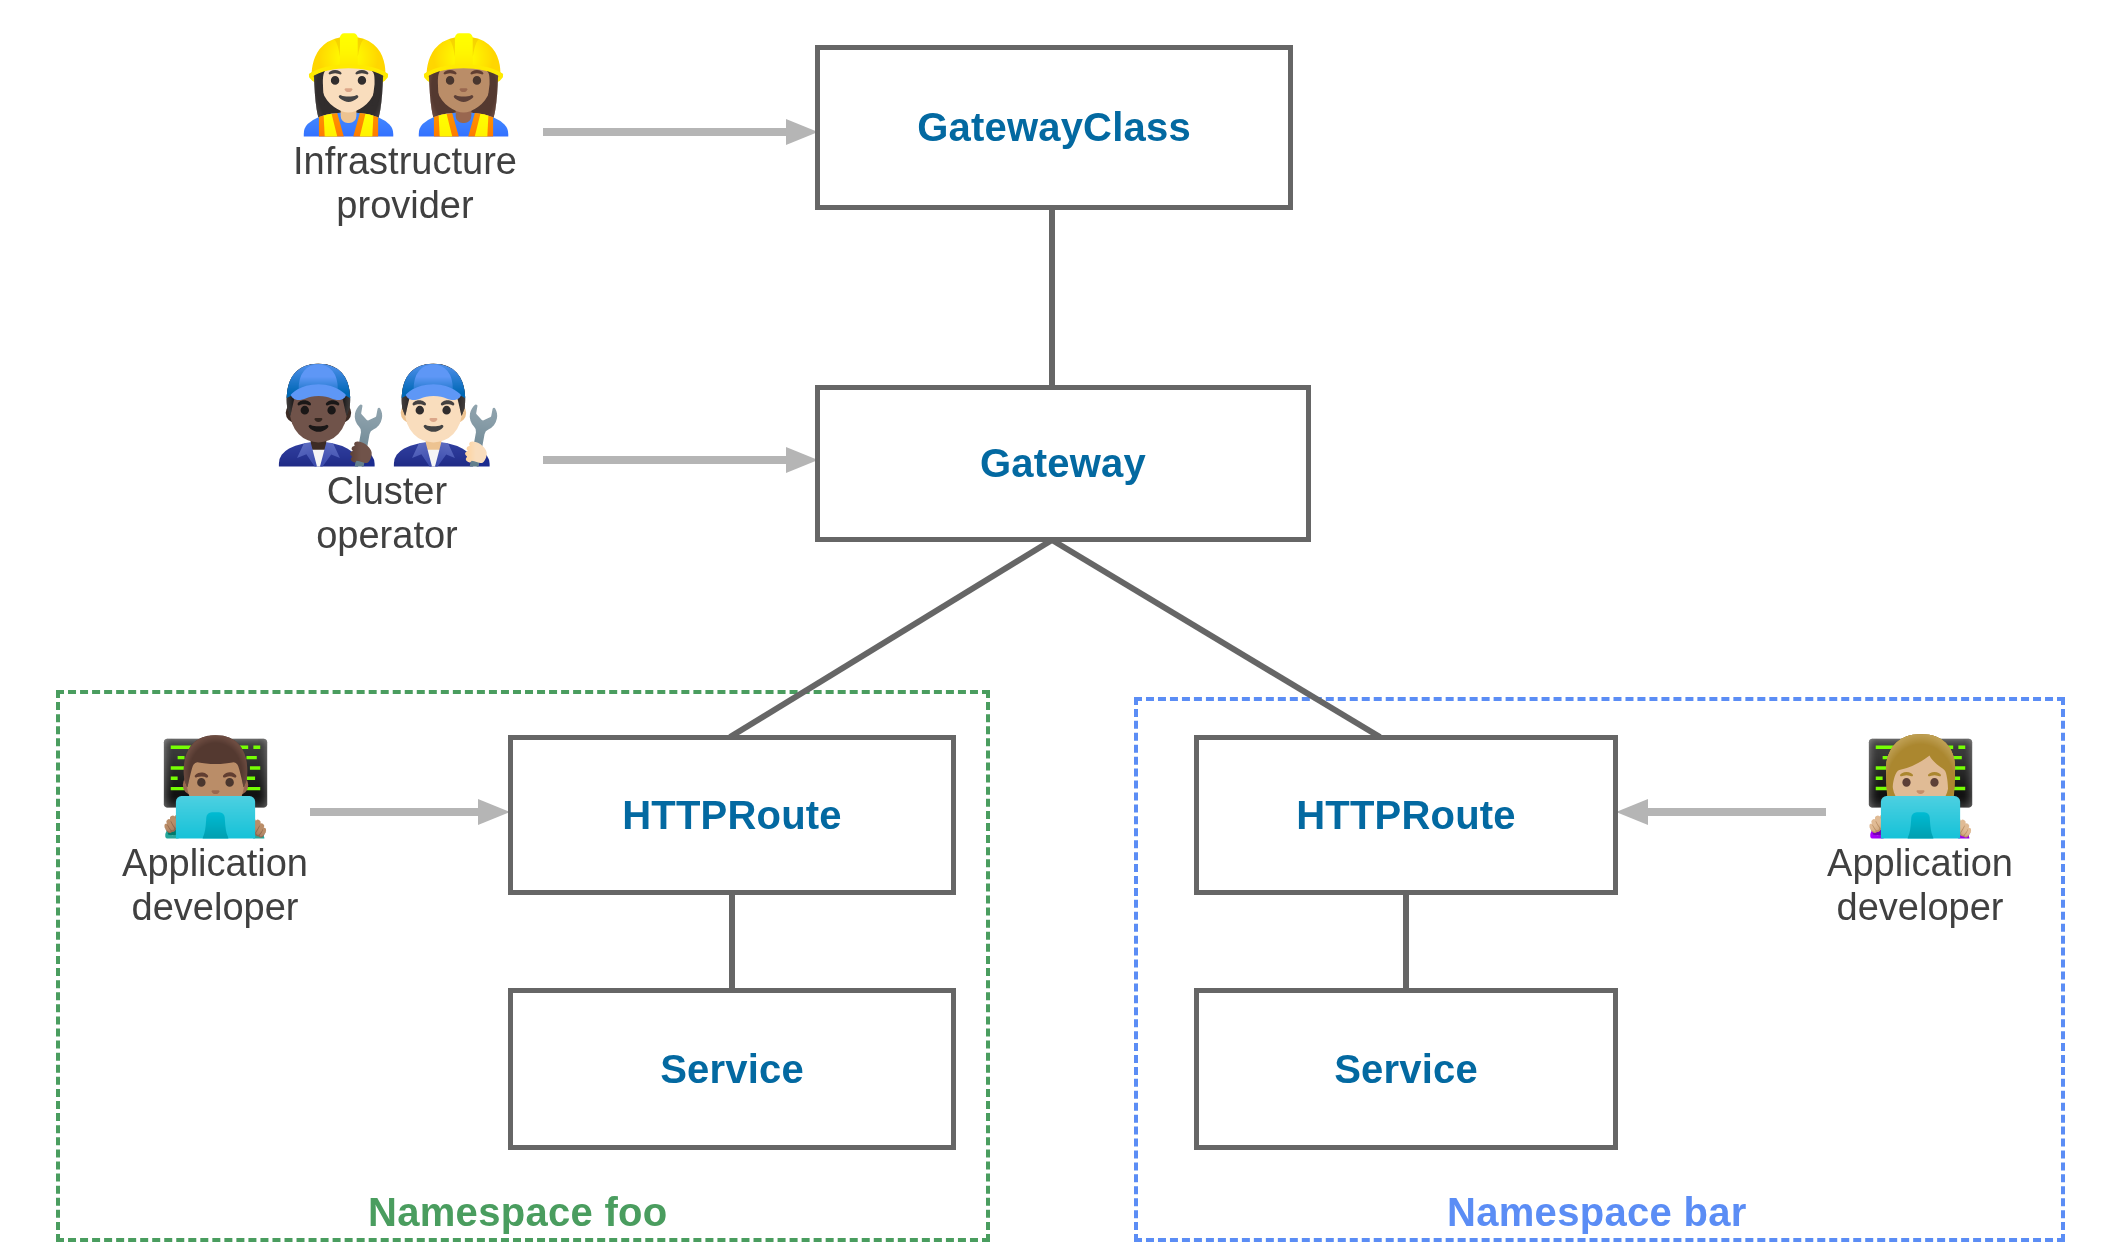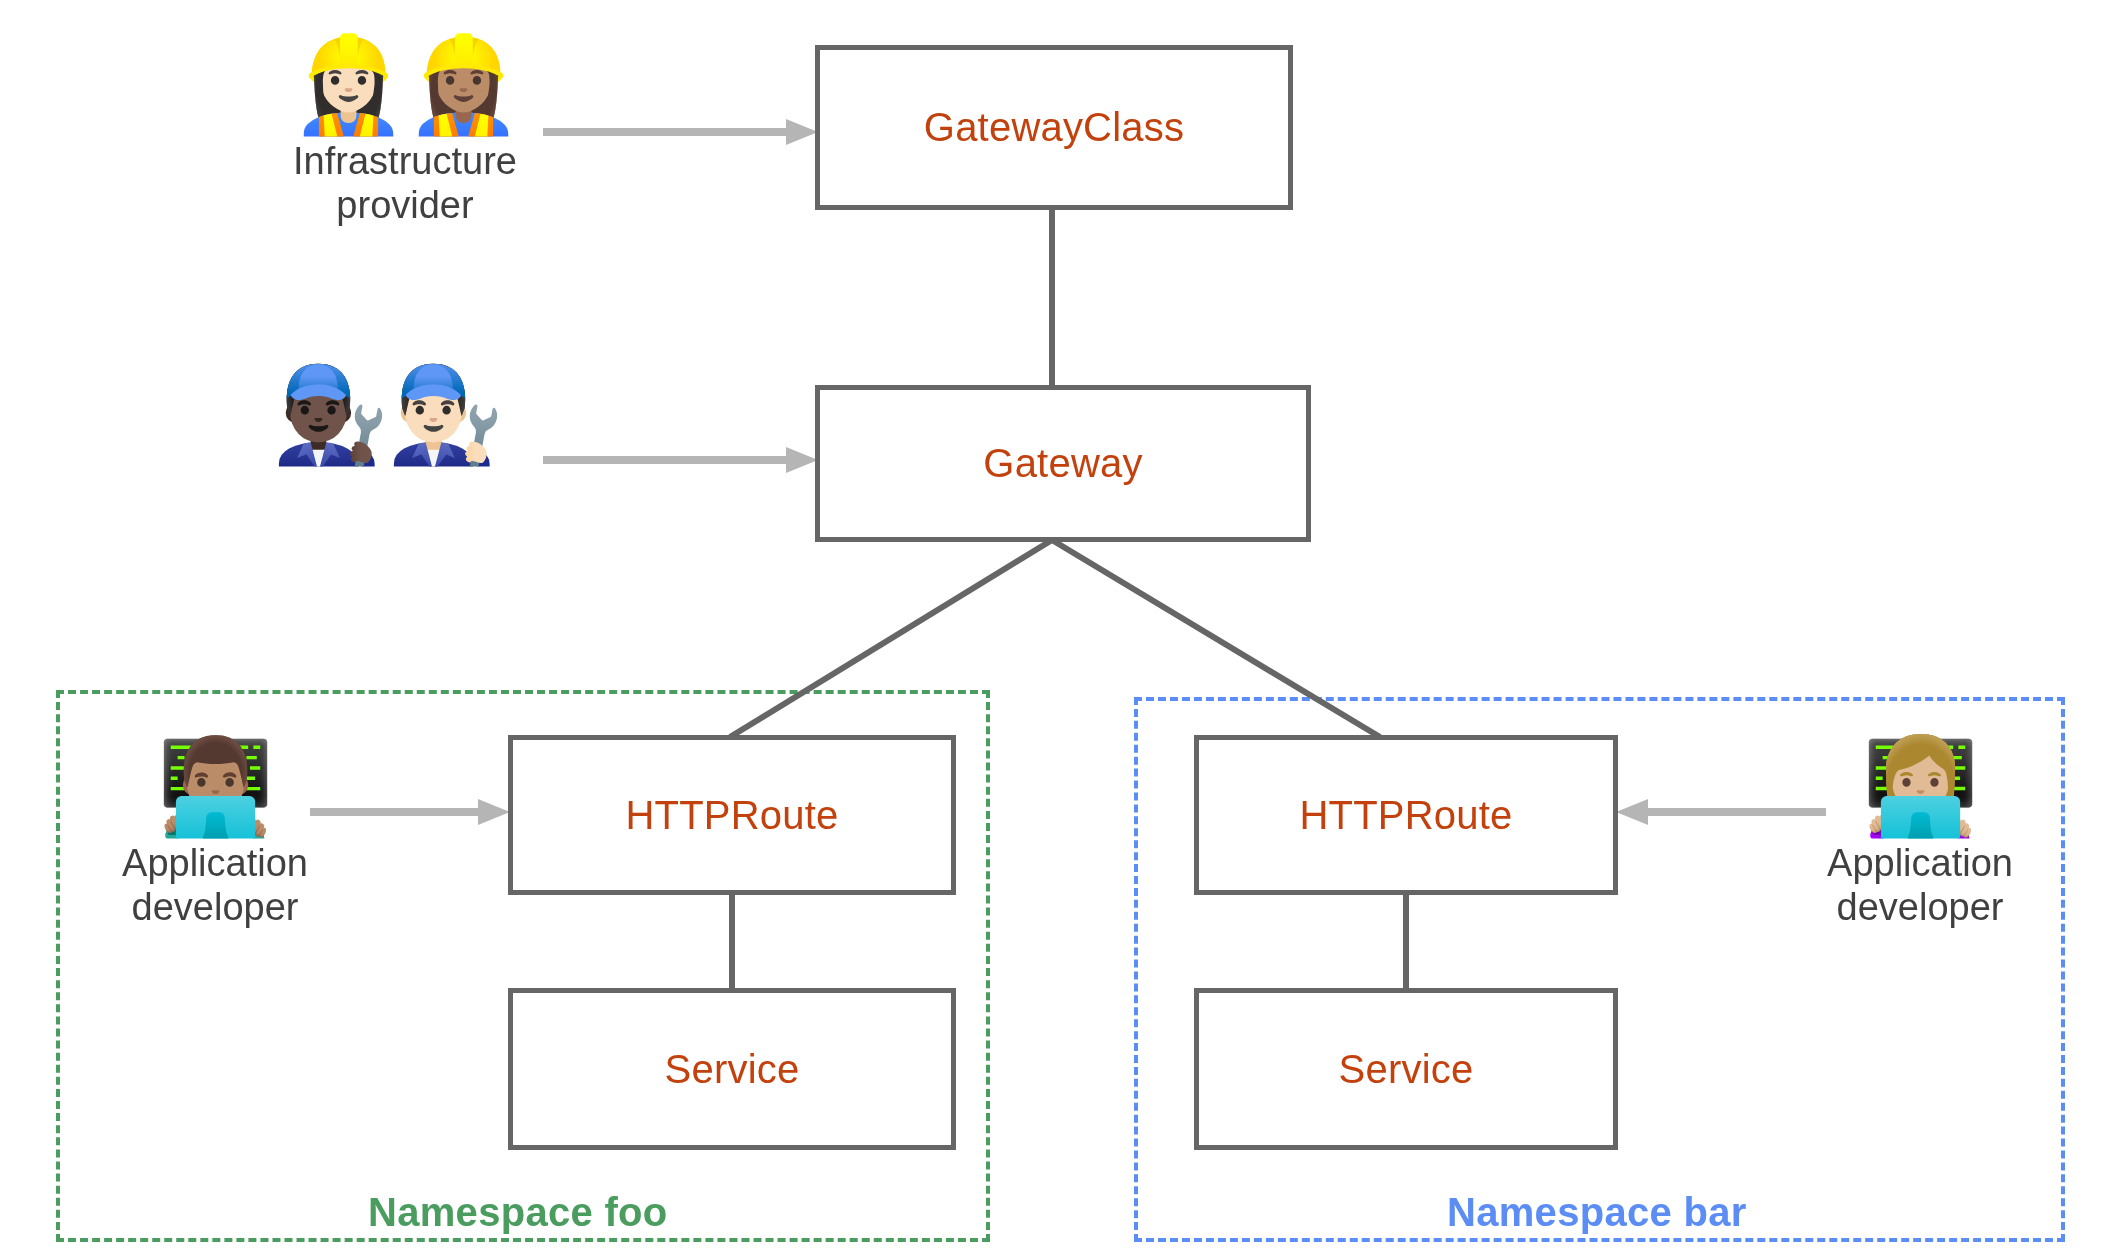--- a/index.html
+++ b/index.html
@@ -23,23 +23,23 @@
     box-sizing: border-box;
     background: #ffffff;
     border: 5px solid #666666;
     display: flex;
     align-items: center;
     justify-content: center;
     z-index: 5;
   }
   .res-label {
     font-family: "Liberation Sans", sans-serif;
-    font-weight: normal;
+    font-weight: bold;
     font-size: 40px;
-    color: #c2410c;
+    color: #0369a1;
     letter-spacing: 0.2px;
     white-space: nowrap;
   }
   #box-gatewayclass { left: 815px;  top: 45px;  width: 478px; height: 165px; }
   #box-gateway      { left: 815px;  top: 385px; width: 496px; height: 157px; }
   #box-httproute-foo{ left: 508px;  top: 735px; width: 448px; height: 160px; }
   #box-service-foo  { left: 508px;  top: 988px; width: 448px; height: 162px; }
   #box-httproute-bar{ left: 1194px; top: 735px; width: 424px; height: 160px; }
   #box-service-bar  { left: 1194px; top: 988px; width: 424px; height: 162px; }
 
@@ -223,20 +223,22 @@
     </div>
     <div class="actor-caption">Infrastructure
 provider</div>
   </div>
 
   <div class="actor" id="actor-ops">
     <div class="actor-emojis">
       <span class="em">👨🏿‍🔧</span>
       <span class="em">👨🏻‍🔧</span>
     </div>
+    <div class="actor-caption">Cluster
+operator</div>
   </div>
 
   <div class="actor" id="actor-dev-foo">
     <div class="actor-emojis">
       <span class="em">👨🏽‍💻</span>
     </div>
     <div class="actor-caption">Application
 developer</div>
   </div>
 

